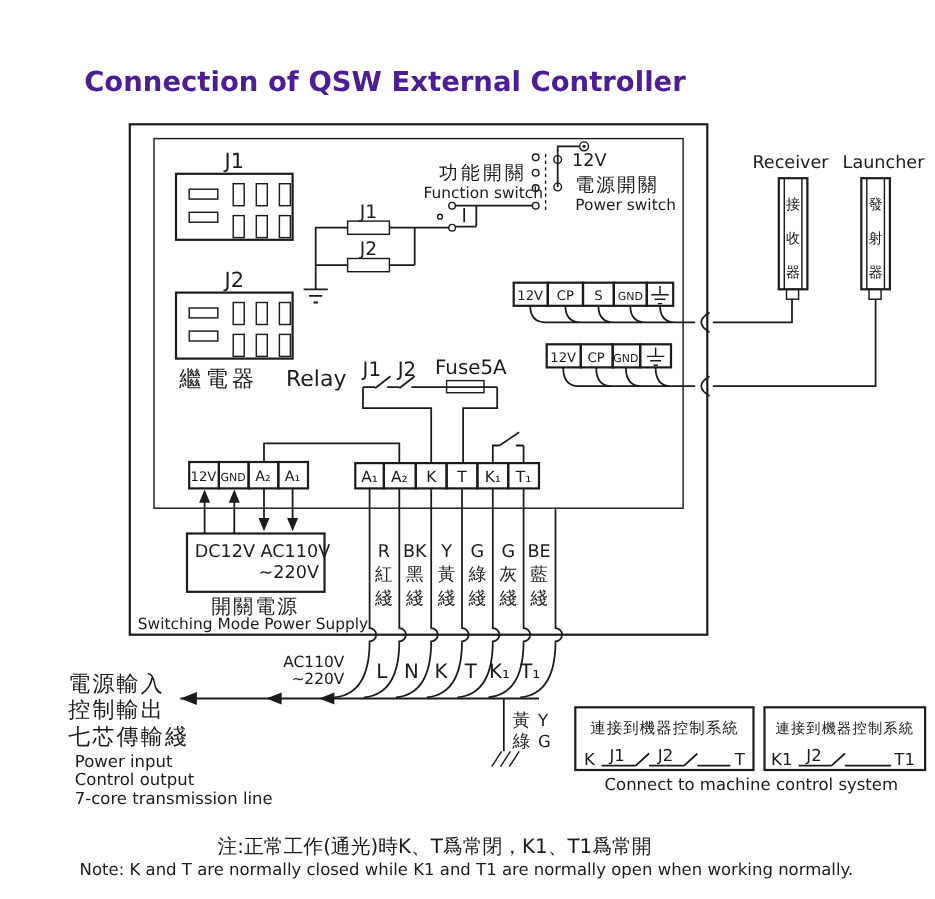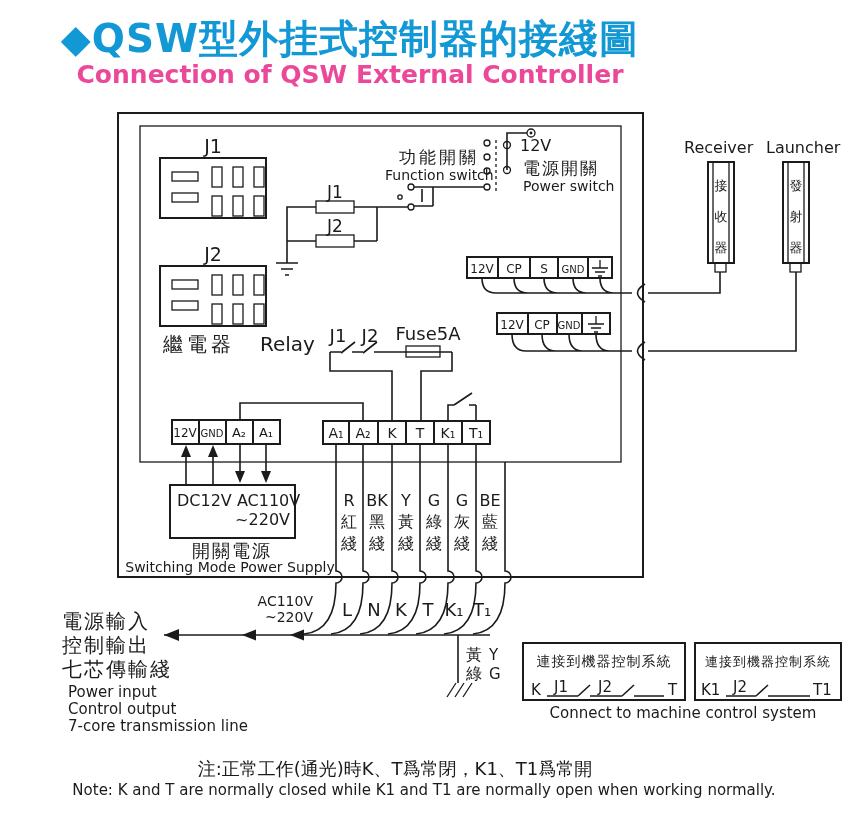--- a/index.html
+++ b/index.html
@@ -1,35 +1,34 @@
 <!DOCTYPE html>
 <html><head>
 <meta charset="utf-8">
 <style>
   html,body{margin:0;padding:0;background:#fff}
   body{width:850px;height:817px;font-family:"DejaVu Sans","Liberation Sans",sans-serif}
   .page{position:relative;width:850px;height:817px;overflow:hidden;background:#fff}
   .t-zh{position:absolute;top:12px;left:0;width:700px;text-align:center;
         font-size:39px;font-weight:bold;color:#1298d4;letter-spacing:1px;white-space:nowrap}
   .t-en{position:absolute;top:60px;left:0;width:700px;text-align:center;
-        font-size:25px;font-weight:bold;color:#ec4899;white-space:nowrap}
+        font-size:25px;font-weight:bold;color:#4c1d95;white-space:nowrap}
   svg{position:absolute;top:0;left:0}
   svg text{fill:#1b1b1b;font-family:"DejaVu Sans","Liberation Sans",sans-serif}
   .ln{stroke:#1b1b1b;stroke-width:1.6;fill:none}
   .th{stroke:#1b1b1b;stroke-width:1.3;fill:none}
   .bx{stroke:#1b1b1b;stroke-width:2;fill:none}
   .ar{fill:#1b1b1b;stroke:none}
   .mid{text-anchor:middle}.end{text-anchor:end}
   .dash{stroke-dasharray:3,3}
 </style>
 </head>
 <body>
 
 <div class="page">
-  <div class="t-zh">◆QSW型外挂式控制器的接綫圖</div>
   <div class="t-en">Connection of QSW External Controller</div>
 
   <svg width="850" height="817" viewBox="0 0 850 817">
 
     <g>
       <rect class="bx" x="118" y="113" width="525" height="464"></rect>
       <rect class="th" x="140" y="126" width="481" height="336"></rect>
     </g>
 
     <g>

